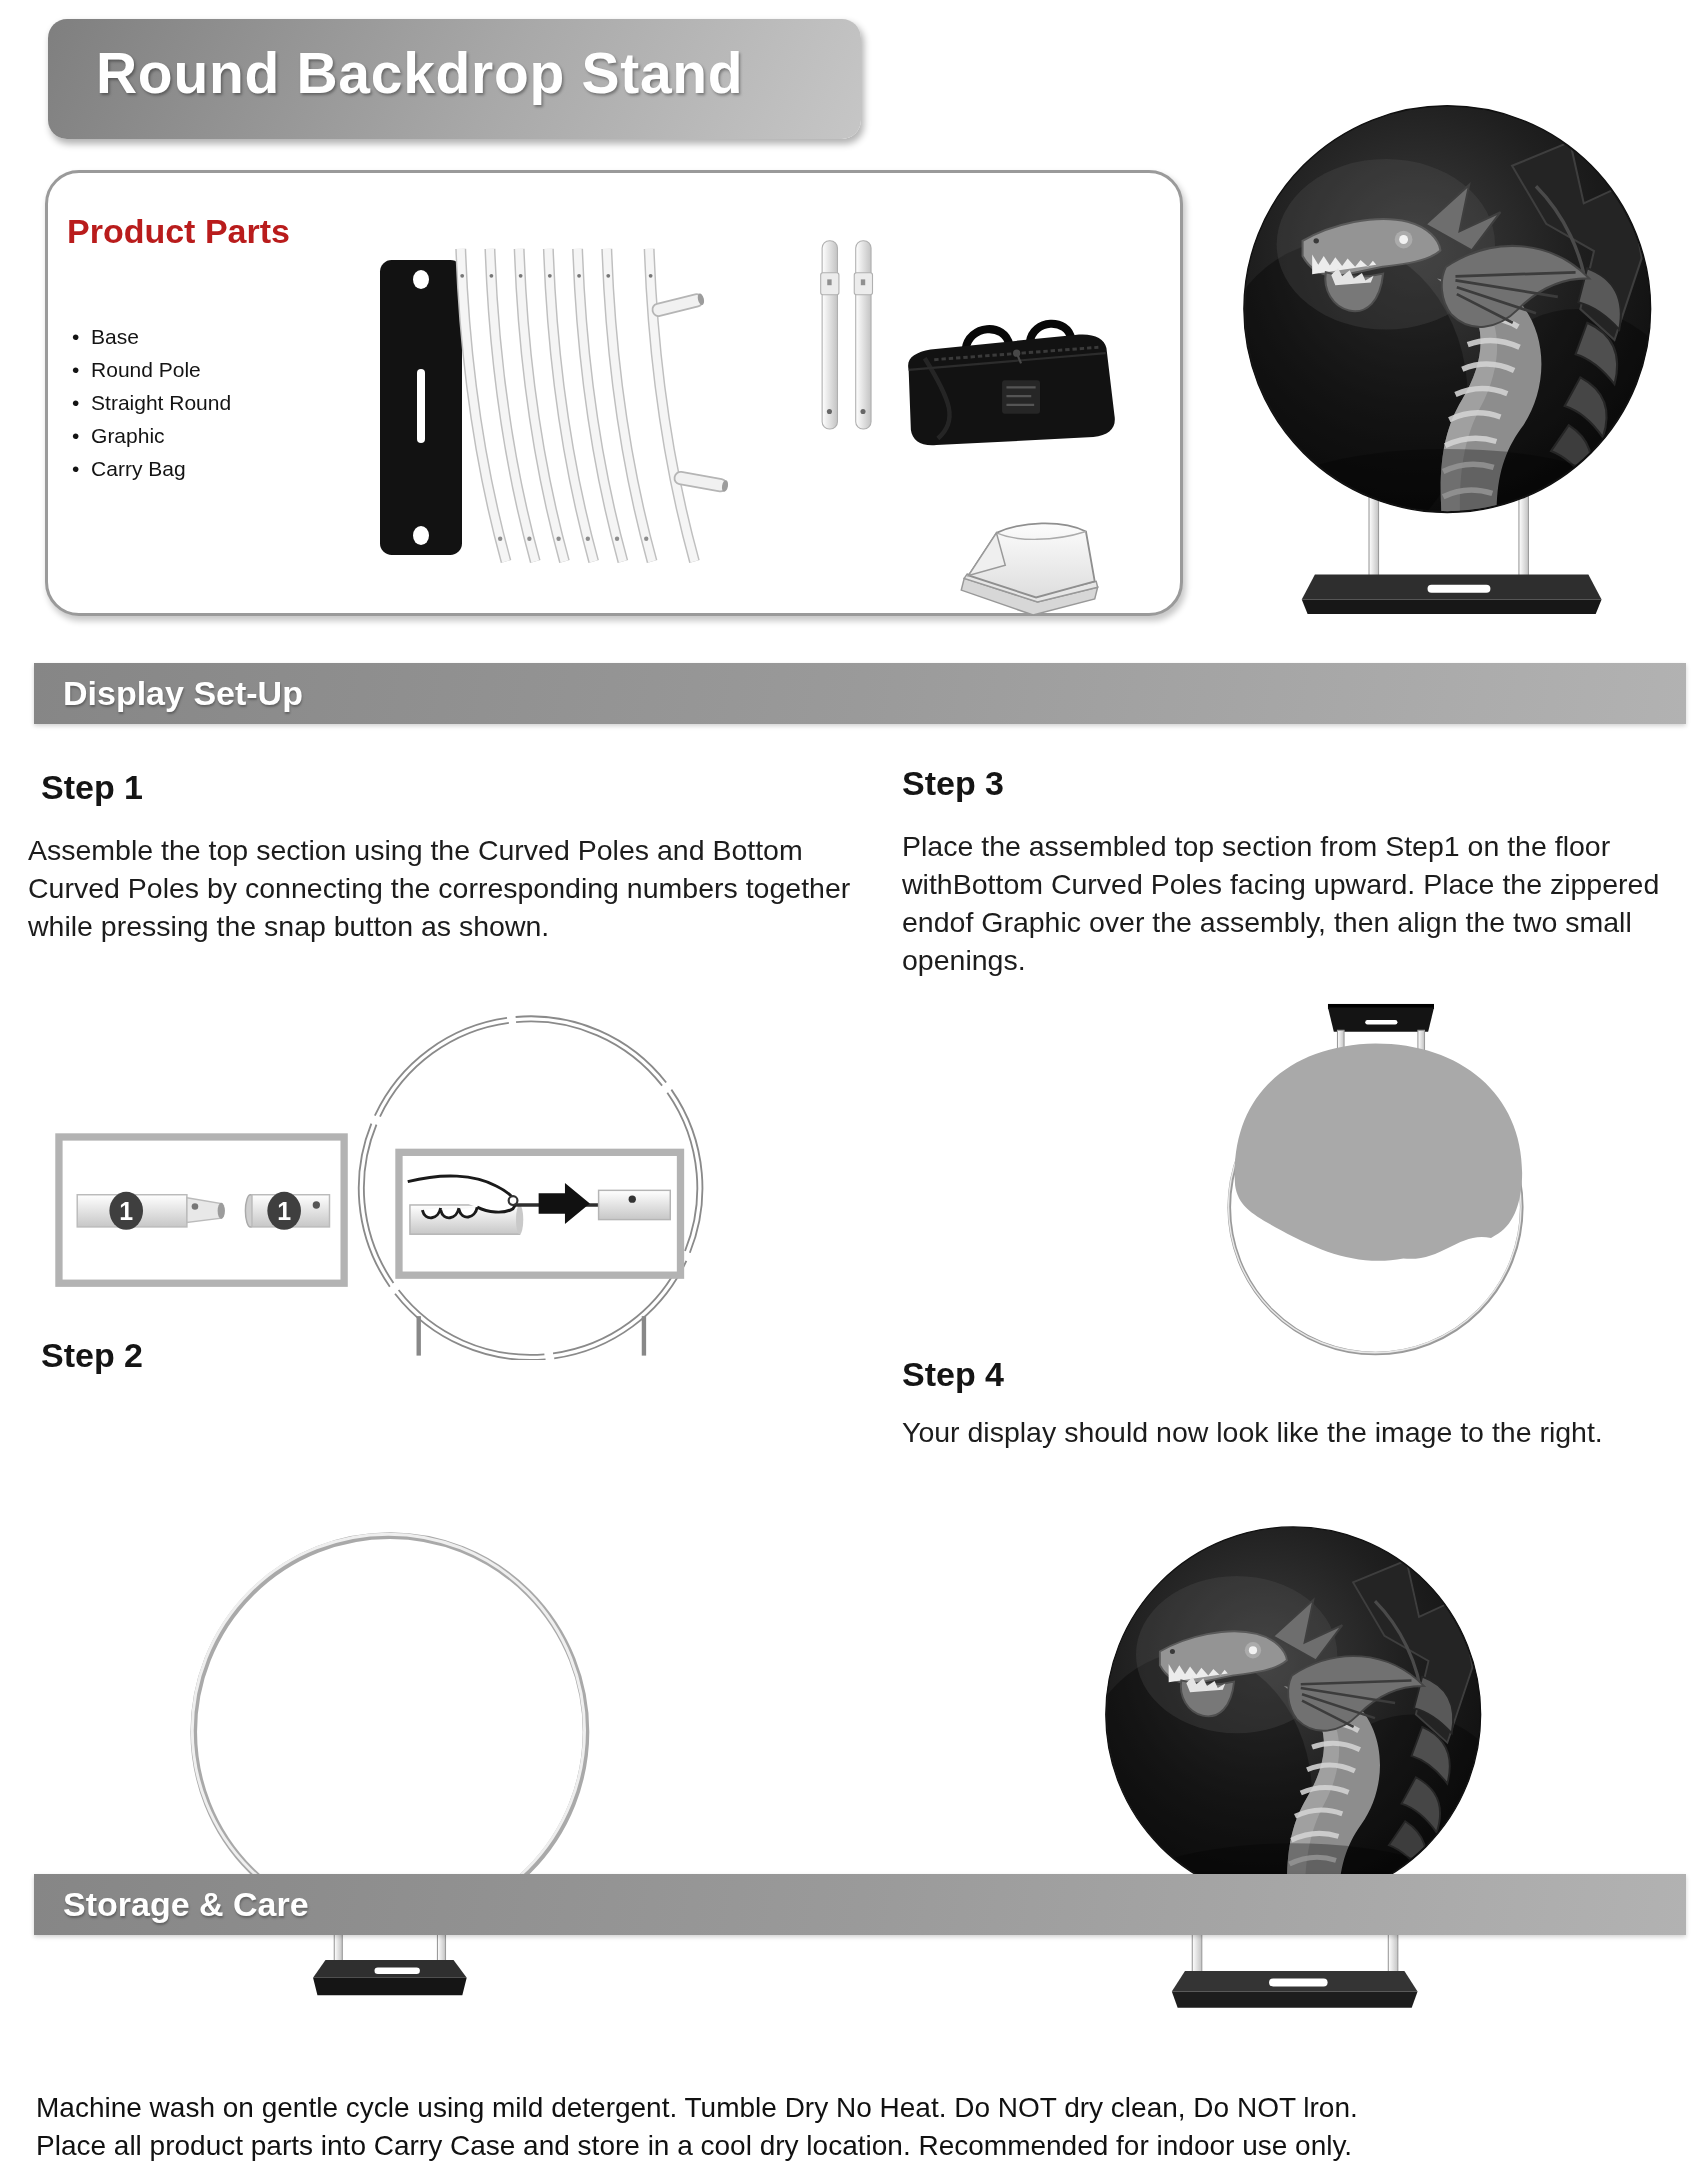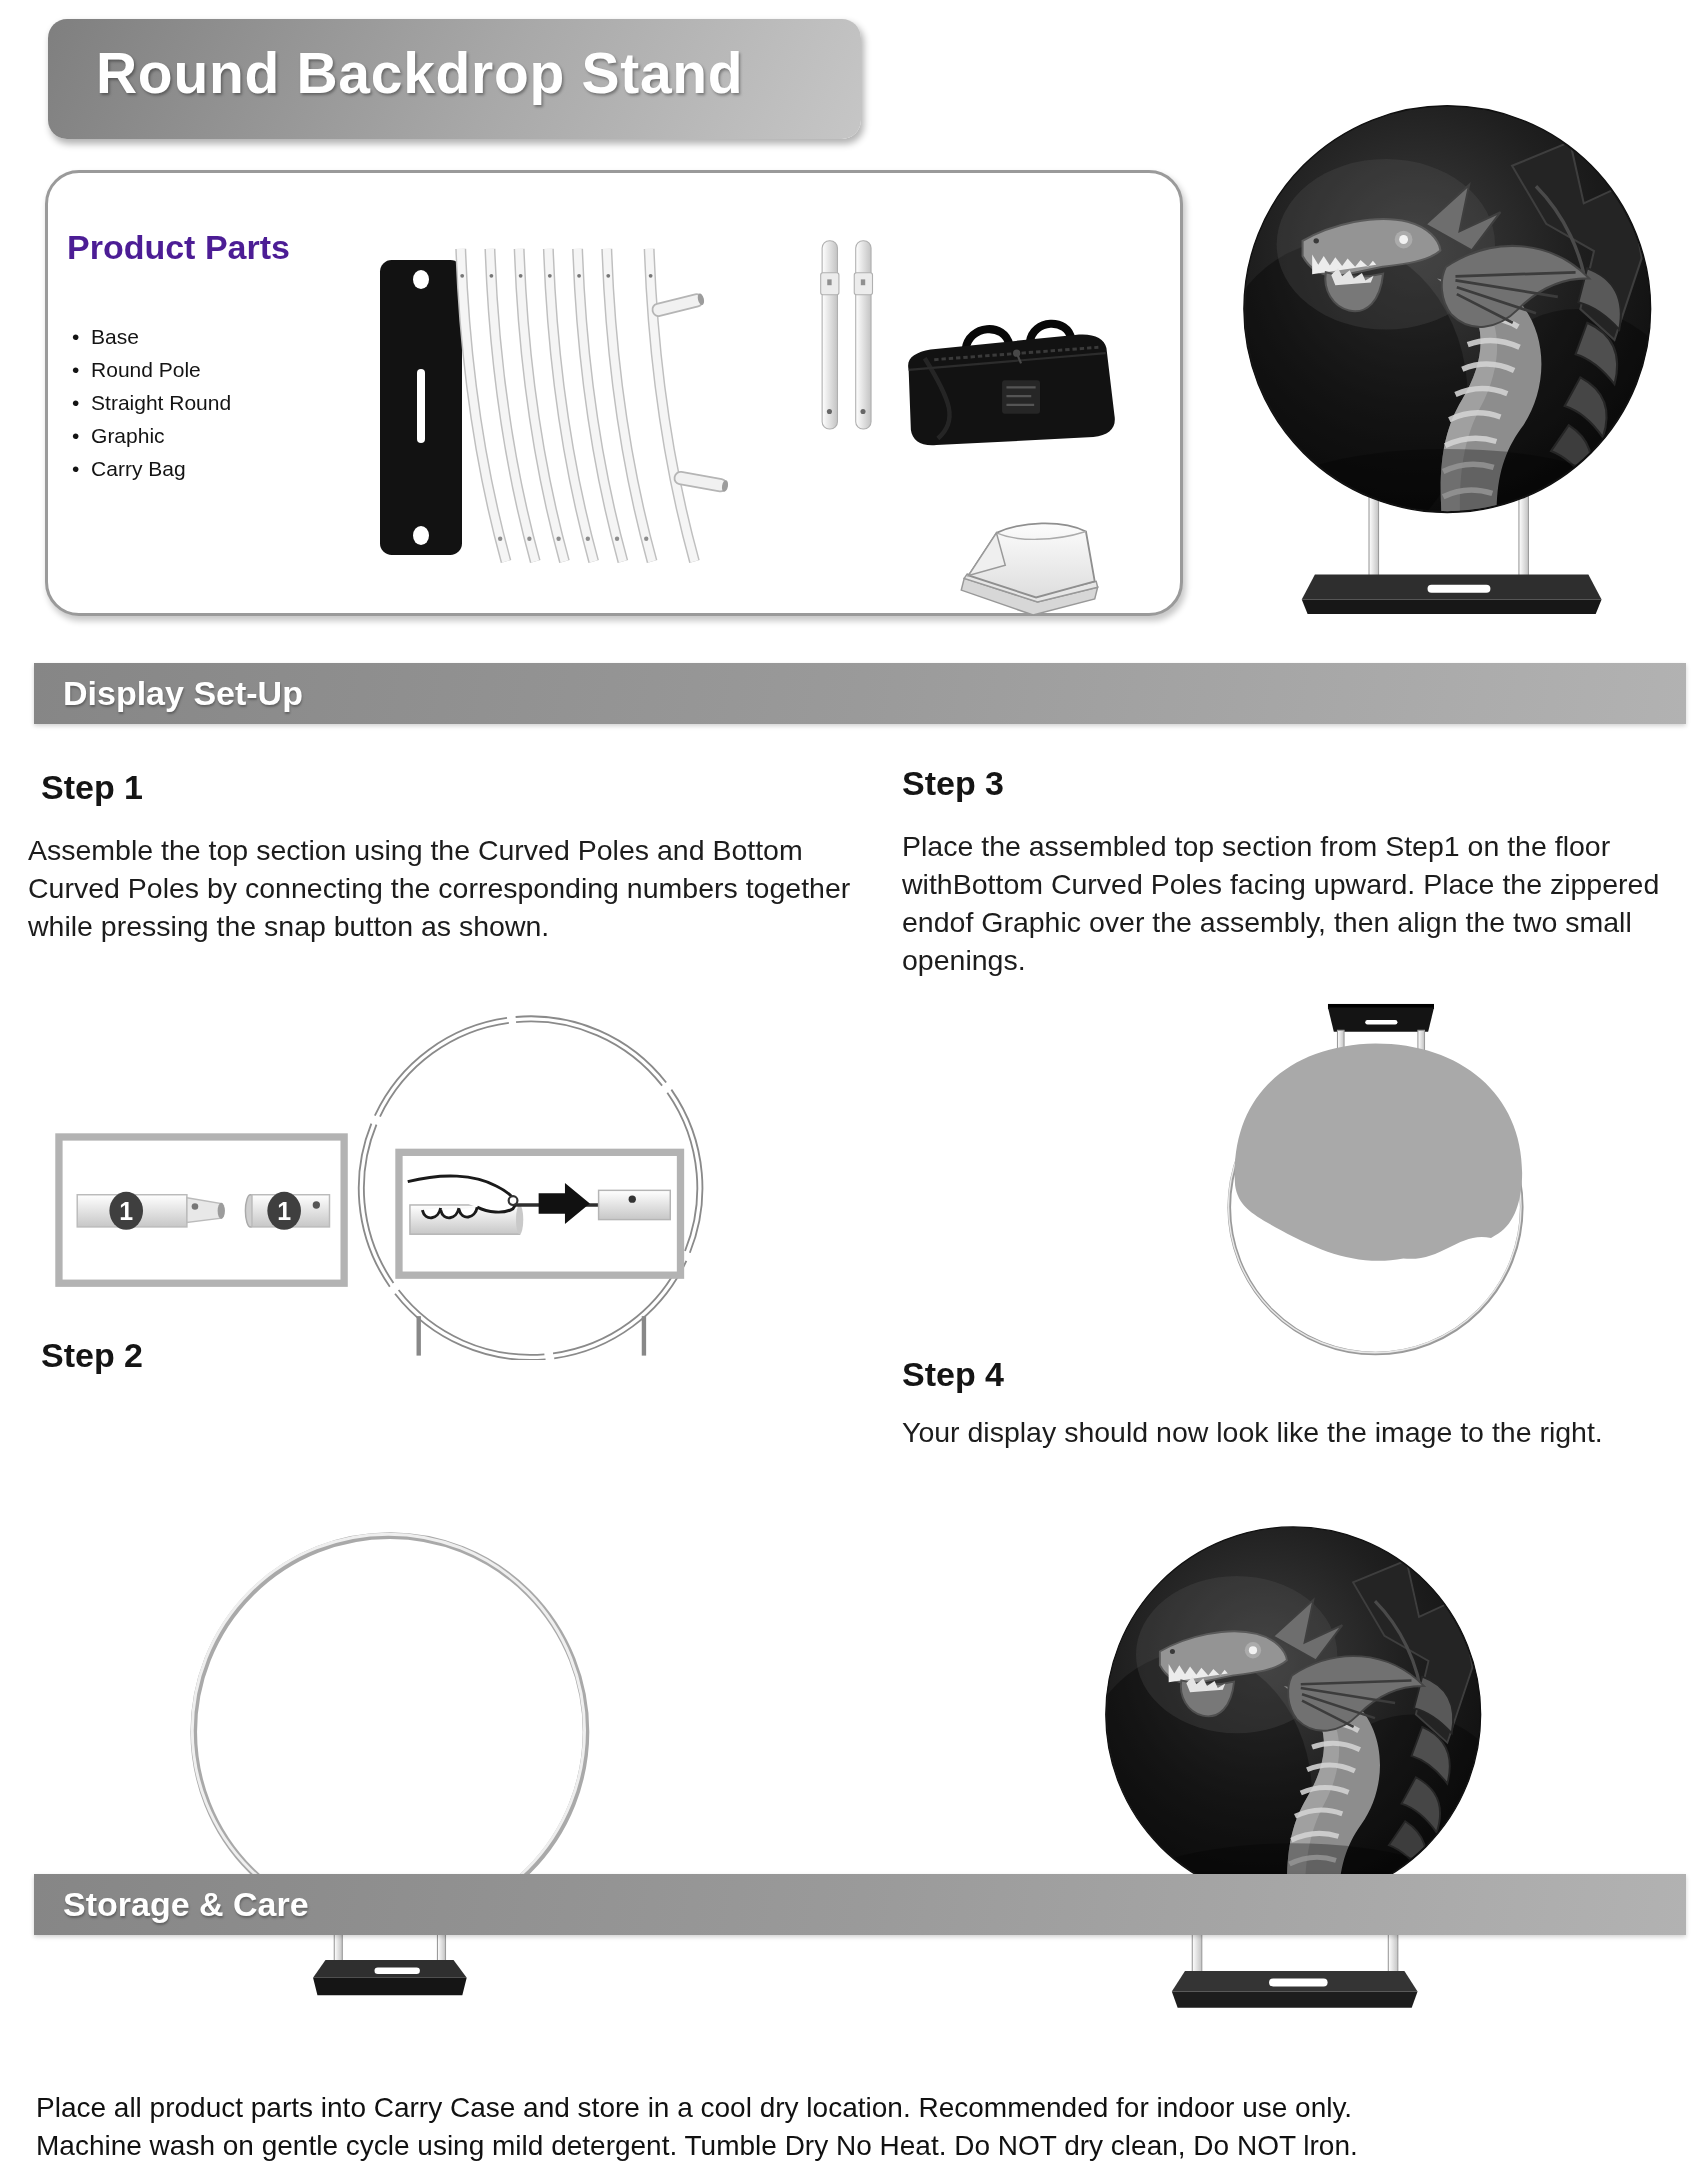--- a/index.html
+++ b/index.html
@@ -30,21 +30,21 @@
     text-shadow:0.7px 1.5px 2.2px rgba(0,0,0,.3);white-space:nowrap;
   }
   #display-banner{top:663px;}
   #storage-banner{top:1874px;}
   
   .parts-box{
     left:45px;top:170px;width:1132px;height:440px;background:#fff;
     border:3.7px solid #9a9a9a;border-radius:34px;
     box-shadow:2.9px 4.4px 6.6px rgba(0,0,0,.22);
   }
-  .parts-heading{left:67px;top:228px;font-size:34px;font-weight:700;color:#4c1d95;}
+  .parts-heading{left:67px;top:212px;font-size:34px;font-weight:700;color:#b91c1c;}
   .parts-list{left:72px;top:320px;margin:0;padding:0;list-style:none;}
   .parts-list li{
     font-size:21px;line-height:33px;color:#141414;white-space:nowrap;
   }
   .parts-list li::before{content:"\2022";margin-right:11.7px;font-size:21px;color:#141414;}
   
   .base-plate{left:380px;top:260px;width:82px;height:295px;background:#121212;border-radius:11.7px;}
   .base-plate .slot{position:absolute;left:37px;top:109px;width:8px;height:74px;background:#fff;border-radius:4.4px;}
   .base-plate .hole{position:absolute;left:33px;width:16px;height:19px;background:#fff;border-radius:50%;}
   .base-plate .hole.top{top:10.2px;}
@@ -343,18 +343,18 @@
       <polygon points="120,640 420,640 438,668 102,668" fill="#343434"></polygon>
       <polygon points="102,668 438,668 430,690 110,690" fill="#1d1d1d"></polygon>
       <rect x="235" y="650" width="80" height="11" rx="5.5" fill="#ffffff"></rect>
     </g>
   </svg>
 
   <div class="abs section-banner" id="storage-banner">
     <span>Storage &amp; Care</span>
   </div>
   <div class="abs footer">
+    <div>Machine wash on gentle cycle using mild detergent. Tumble Dry No Heat. Do NOT dry clean, Do NOT lron.</div>
     <div>Place all product parts into Carry Case and store in a cool dry location. Recommended for indoor use only.</div>
-    <div>Machine wash on gentle cycle using mild detergent. Tumble Dry No Heat. Do NOT dry clean, Do NOT lron.</div>
   </div>
 
 </div>
 
 
 </body></html>

